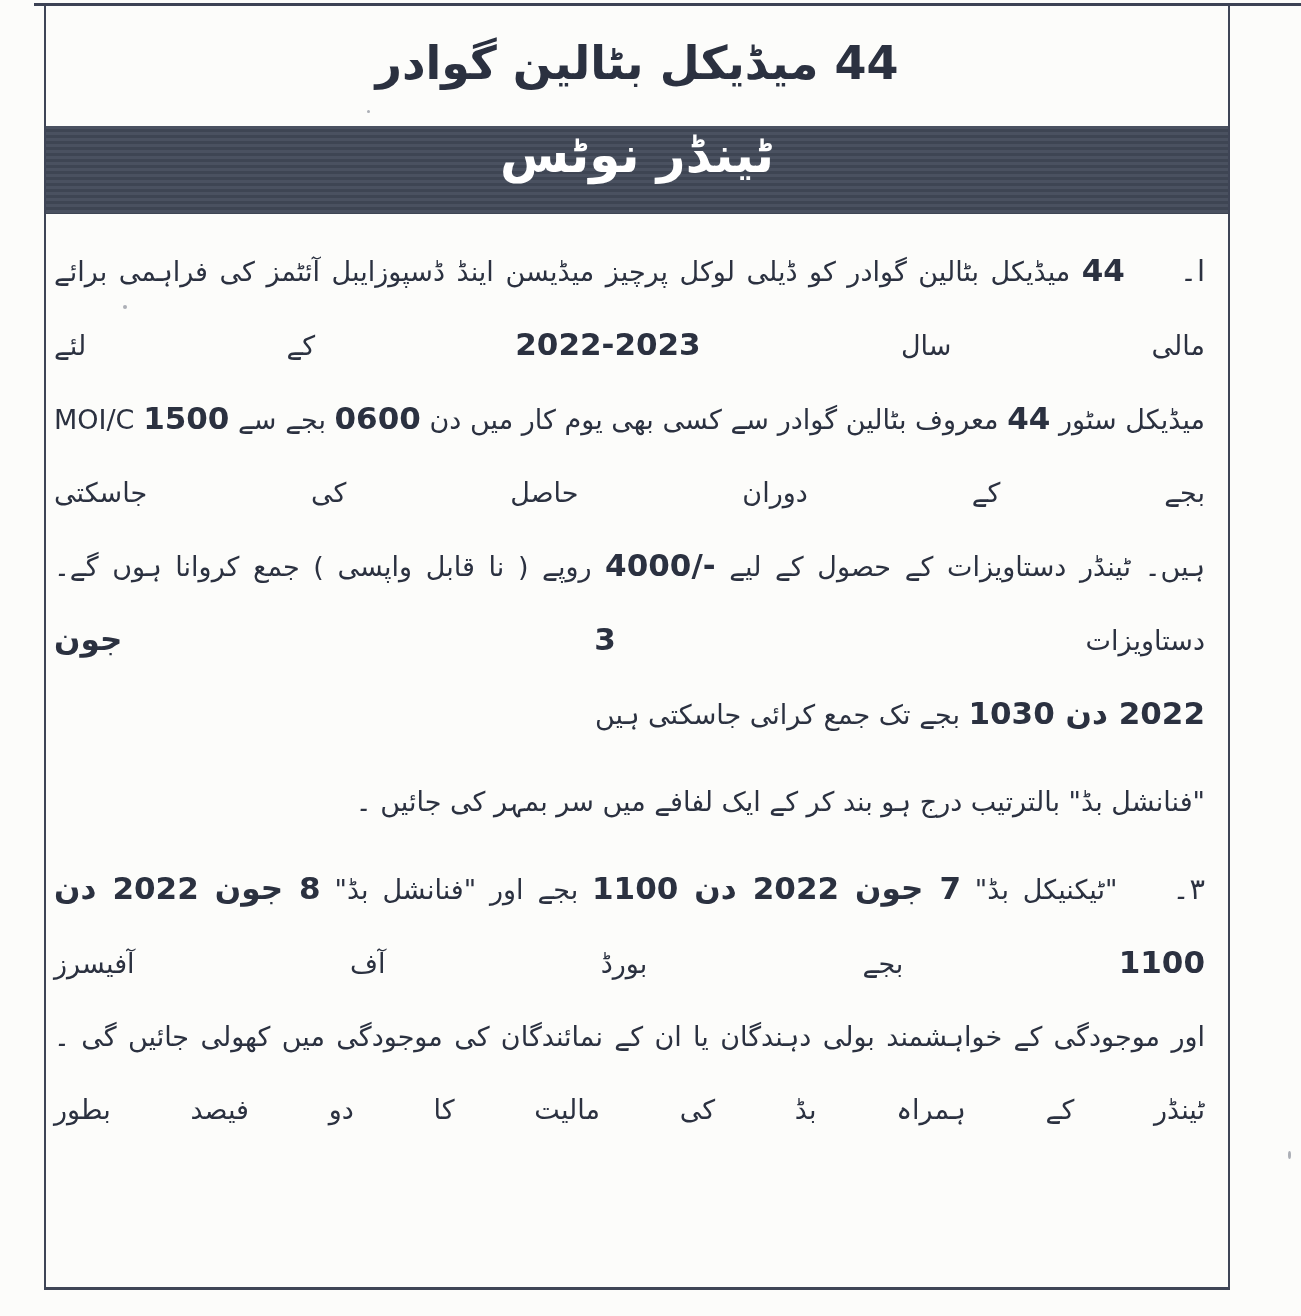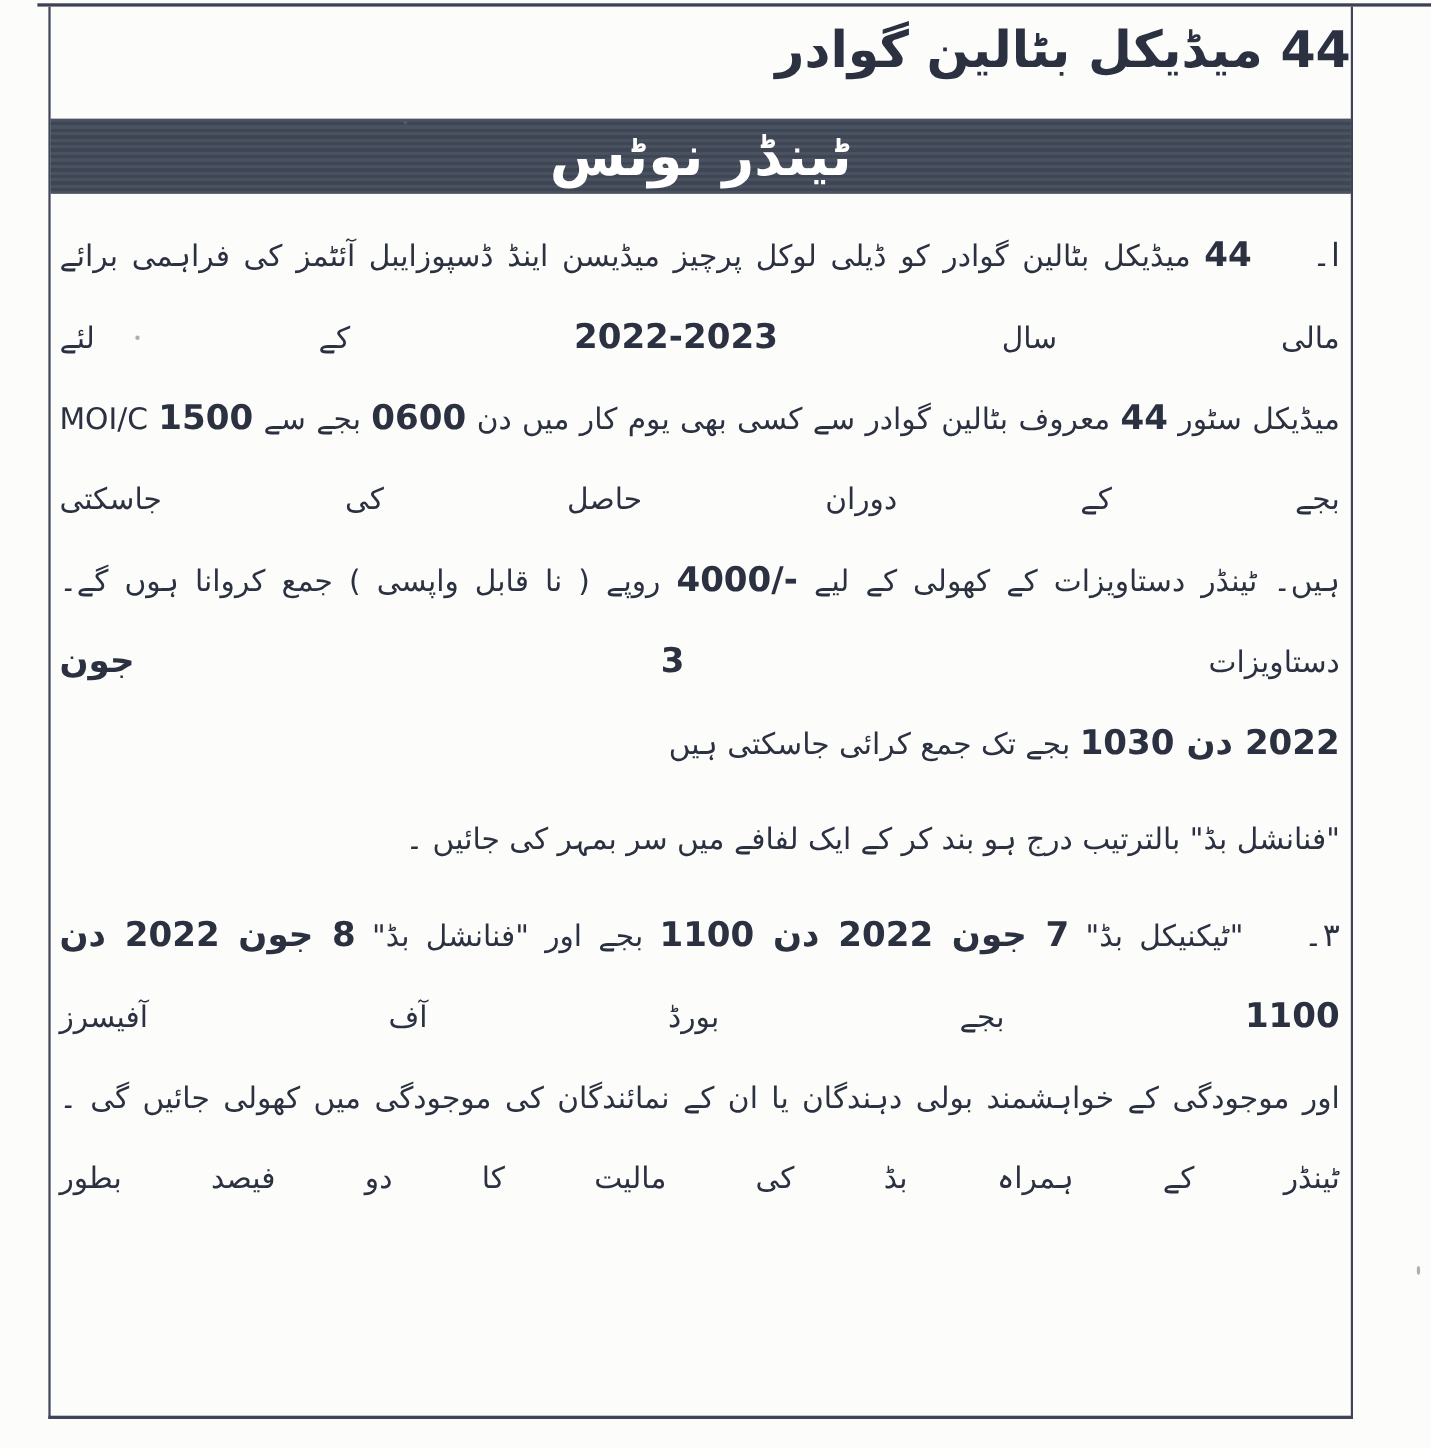--- a/index.html
+++ b/index.html
@@ -9,32 +9,32 @@
     font-family:"DejaVu Sans","Liberation Sans",sans-serif;
     color:#2b3140;
   }
   .top-rule{position:absolute;left:34px;right:0;top:3px;height:3px;background:#3c4254;}
   .doc-box{
     position:absolute;left:44px;top:6px;width:1186px;height:1284px;
     border-left:2px solid #3f4556;border-right:2px solid #3f4556;border-bottom:3px solid #3f4556;
     box-sizing:border-box;background:transparent;
   }
   .header-title{
-    padding-top:12px;height:86px;
+    text-align:center;padding-top:30px;height:86px;
     font-size:46px;font-weight:700;letter-spacing:1px;
   }
   .banner{
-    margin-top:4px;height:68px;
+    margin-top:4px;height:88px;
     background:#454c59;
     background-image:repeating-linear-gradient(180deg,#4a5160 0 3px,#3e4553 3px 6px);
-    display:flex;align-items:center;justify-content:center;
+    display:flex;align-items:flex-start;justify-content:center;
   }
   .banner-title{color:#ffffff;font-size:50px;font-weight:700;letter-spacing:2px;}
   .body-text{padding:20px 10px 0 8px;font-size:27px;line-height:73px;}
-  .para{margin:0 0 14px 0;}
+  .para{margin:0 13px 14px 0;}
   .line{direction:rtl;unicode-bidi:plaintext;}
   .line.full{text-align:justify;text-align-last:justify;}
   .line.short-right{text-align:left;text-align-last:right;}
   .marker{display:inline-block;margin-left:55px;font-size:29px;}
   .b{font-weight:700;font-size:31px;}
   .speck{position:absolute;background:#6a707e;border-radius:50%;opacity:.55;}
 </style>
 </head>
 <body>
 
@@ -46,21 +46,21 @@
 
   <div class="banner">
     <div class="banner-title">ٹینڈر نوٹس</div>
   </div>
 
   <div class="body-text">
 
     <div class="para">
       <div class="line full"><span class="marker">ا۔</span><span><span class="b">44</span><span> میڈیکل بٹالین گوادر کو ڈیلی لوکل پرچیز میڈیسن اینڈ ڈسپوزایبل آئٹمز کی فراہمی برائے مالی سال </span><span class="b">⁦2022-2023⁩</span><span> کے لئے</span></span></div>
       <div class="line full"><span>MOI/C</span><span> میڈیکل سٹور </span><span class="b">44</span><span> معروف بٹالین گوادر سے کسی بھی یوم کار میں دن </span><span class="b">0600</span><span> بجے سے </span><span class="b">1500</span><span> بجے کے دوران حاصل کی جاسکتی</span></div>
-      <div class="line full"><span>ہیں۔ ٹینڈر دستاویزات کے کھولی کے لیے </span><span class="b">⁦4000/-⁩</span><span> روپے ( نا قابل واپسی ) جمع کروانا ہوں گے۔ دستاویزات </span><span class="b">3 جون</span></div>
+      <div class="line full"><span>ہیں۔ ٹینڈر دستاویزات کے حصول کے لیے </span><span class="b">⁦4000/-⁩</span><span> روپے ( نا قابل واپسی ) جمع کروانا ہوں گے۔ دستاویزات </span><span class="b">3 جون</span></div>
       <div class="line short-right"><span class="b">2022</span><span class="b"> دن </span><span class="b">1030</span><span> بجے تک جمع کرائی جاسکتی ہیں</span></div>
     </div>
 
     <div class="para">
       <div class="line short-right"><span>"فنانشل بڈ" بالترتیب درج ہو بند کر کے ایک لفافے میں سر بمہر کی جائیں ۔</span></div>
     </div>
 
     <div class="para">
       <div class="line full"><span class="marker">۳۔</span><span><span>"ٹیکنیکل بڈ" </span><span class="b">7 جون 2022 دن 1100</span><span> بجے اور "فنانشل بڈ" </span><span class="b">8 جون 2022 دن 1100</span><span> بجے بورڈ آف آفیسرز</span></span></div>
       <div class="line full"><span>اور موجودگی کے خواہشمند بولی دہندگان یا ان کے نمائندگان کی موجودگی میں کھولی جائیں گی ۔ ٹینڈر کے ہمراہ بڈ کی مالیت کا دو فیصد بطور</span></div>

